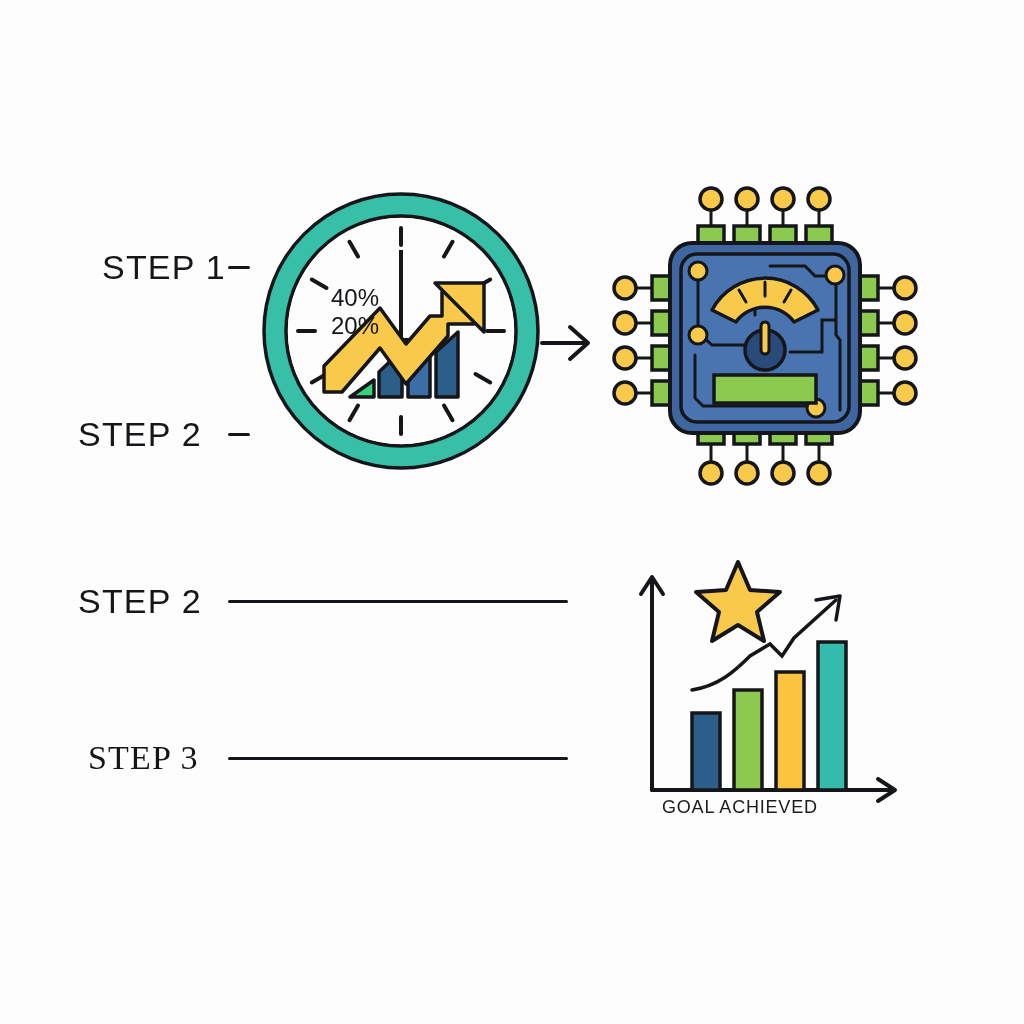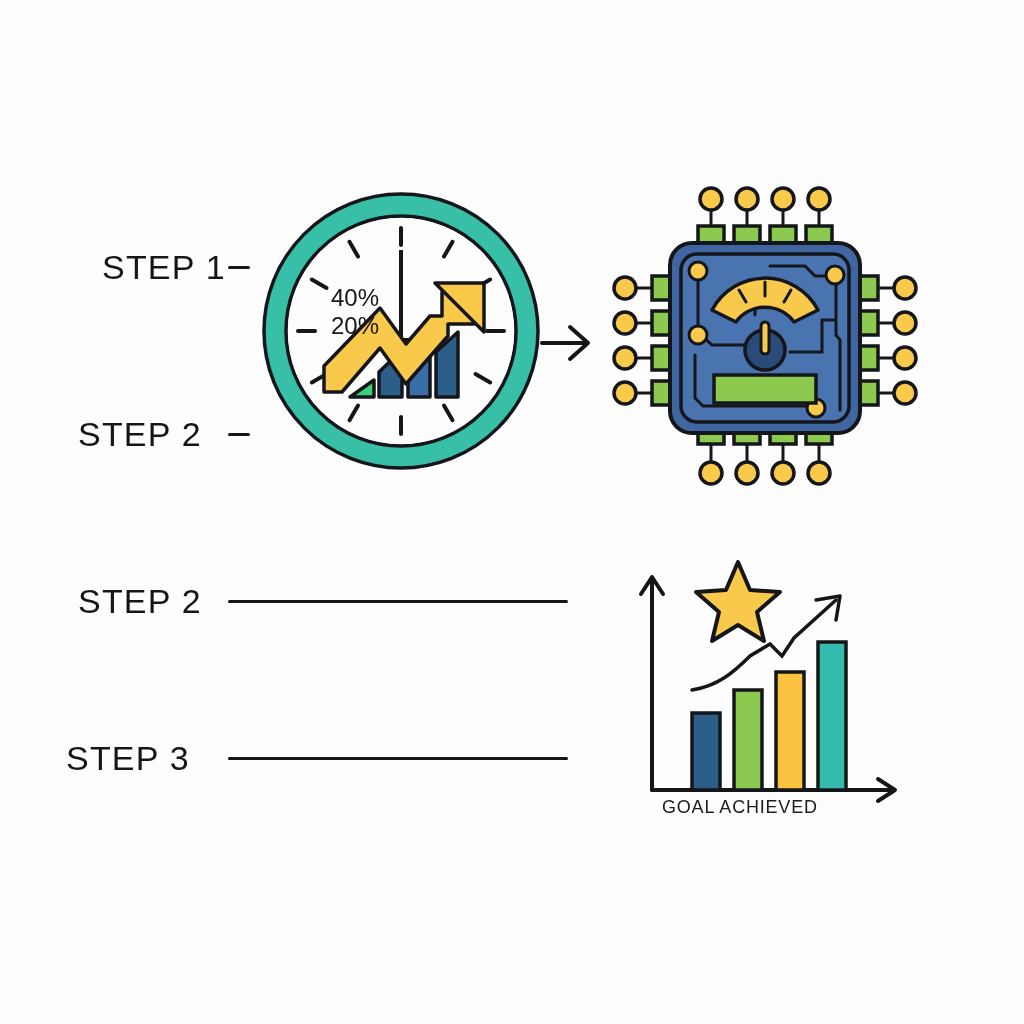--- a/index.html
+++ b/index.html
@@ -43,21 +43,21 @@
   }
 </style>
 </head>
 <body>
 
 <div id="canvas">
 
   <div class="step-label" style="left:78px; top:248px;margin-left:24px;">STEP 1</div>
   <div class="step-label" style="left:78px; top:415px;">STEP 2</div>
   <div class="step-label" style="left:78px; top:582px;">STEP 2</div>
-  <div class="step-label" style="left:66px; top:739px;">STEP 3</div>
+  <div class="step-label" style="left:88px; top:739px;font-family:Liberation Serif, serif;">STEP 3</div>
 
   <div class="connector" style="left:228px; top:266px; width:22px;"></div>
   <div class="connector" style="left:228px; top:433px; width:22px;"></div>
   <div class="connector" style="left:228px; top:600px; width:340px;"></div>
   <div class="connector" style="left:228px; top:757px; width:340px;"></div>
 
   <svg class="illus" style="left:538px; top:318px;" width="60" height="50" viewBox="0 0 60 50">
     <line x1="4" y1="25" x2="48" y2="25" stroke="#14161a" stroke-width="4" stroke-linecap="round"></line>
     <polyline points="32,9 50,25 32,41" fill="none" stroke="#14161a" stroke-width="4" stroke-linecap="round" stroke-linejoin="round"></polyline>
   </svg>

